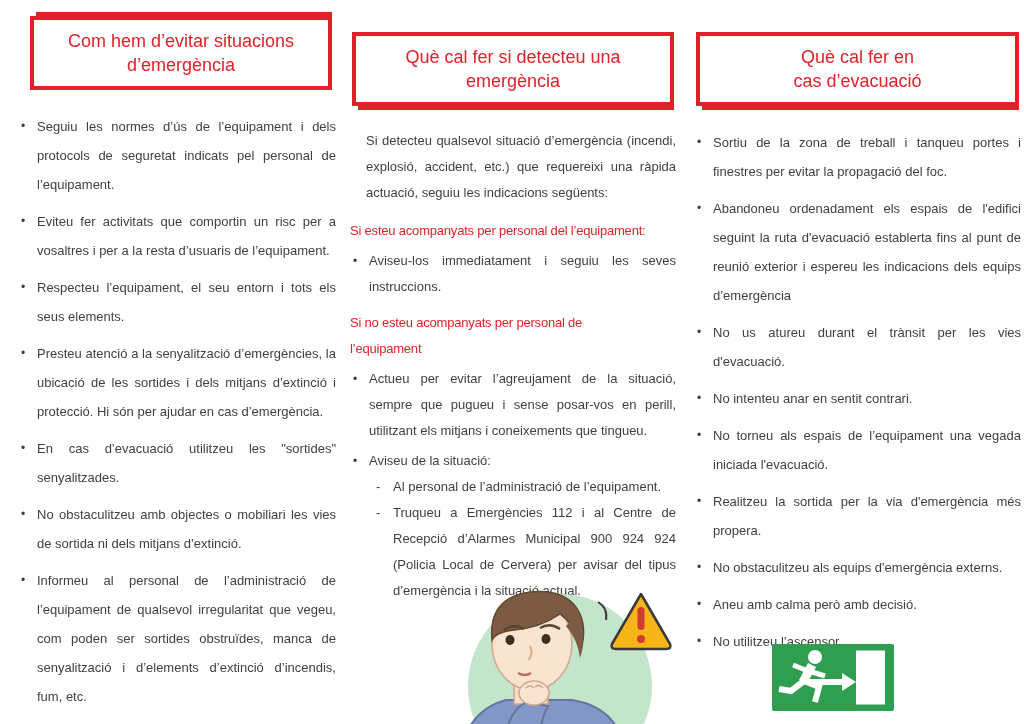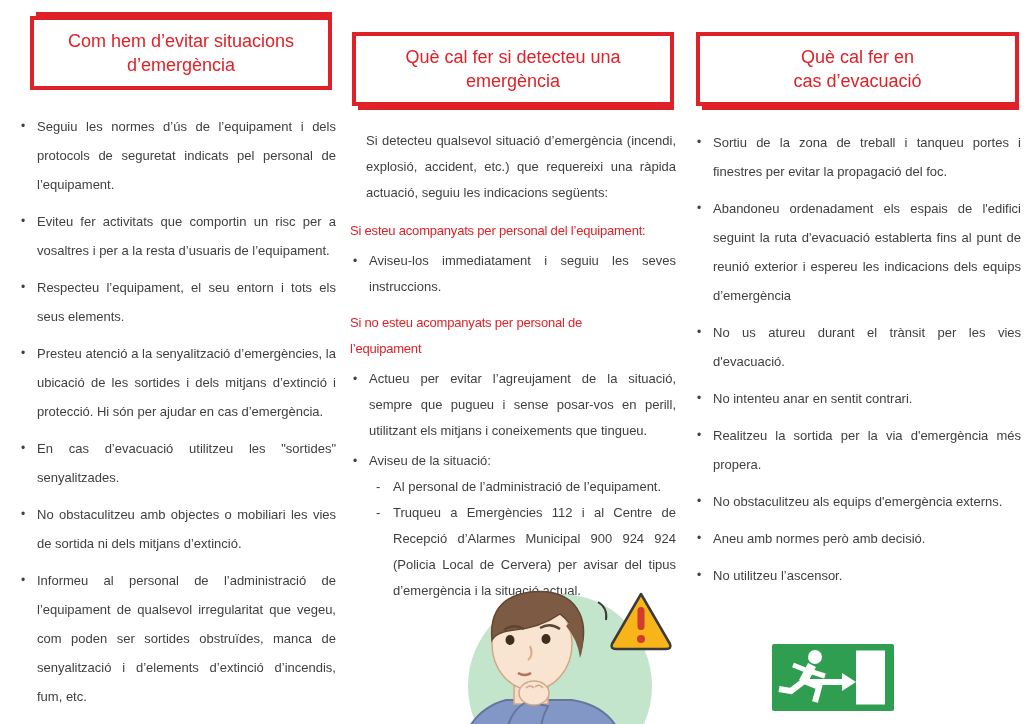--- a/index.html
+++ b/index.html
@@ -133,23 +133,24 @@
   <section class="col col3">
     <header class="hbox">
       <span class="hline">Què cal fer en</span>
       <span class="hline">cas d’evacuació</span>
     </header>
     <ul class="blist">
       <li class="bitem"><span>Sortiu de la zona de treball i tanqueu portes i finestres per evitar la propagació del foc.</span></li>
       <li class="bitem"><span>Abandoneu ordenadament els espais de l'edifici seguint la ruta d'evacuació establerta fins al punt de reunió exterior i espereu les indicacions dels equips d’emergència</span></li>
       <li class="bitem"><span>No us atureu durant el trànsit per les vies d'evacuació.</span></li>
       <li class="bitem"><span>No intenteu anar en sentit contrari.</span></li>
+      <li class="bitem"><span>No torneu als espais de l’equipament una vegada iniciada l'evacuació.</span></li>
       <li class="bitem"><span>Realitzeu la sortida per la via d'emergència més propera.</span></li>
       <li class="bitem"><span>No obstaculitzeu als equips d'emergència externs.</span></li>
-      <li class="bitem"><span>Aneu amb normes però amb decisió.</span></li>
+      <li class="bitem"><span>Aneu amb calma però amb decisió.</span></li>
       <li class="bitem"><span>No utilitzeu l’ascensor.</span></li>
     </ul>
 
     <div class="exit-sign">
       <svg width="122" height="67" viewBox="0 0 122 67" xmlns="http://www.w3.org/2000/svg">
         <rect x="0" y="0" width="122" height="67" rx="2" fill="var(--exit-green)"></rect>
         <rect x="84" y="6.5" width="29" height="54" fill="#ffffff"></rect>
         <rect x="34" y="35" width="37" height="6" fill="#ffffff"></rect>
         <path d="M70,29 L84,38 L70,47 Z" fill="#ffffff"></path>
         <g stroke="#ffffff" fill="none">

